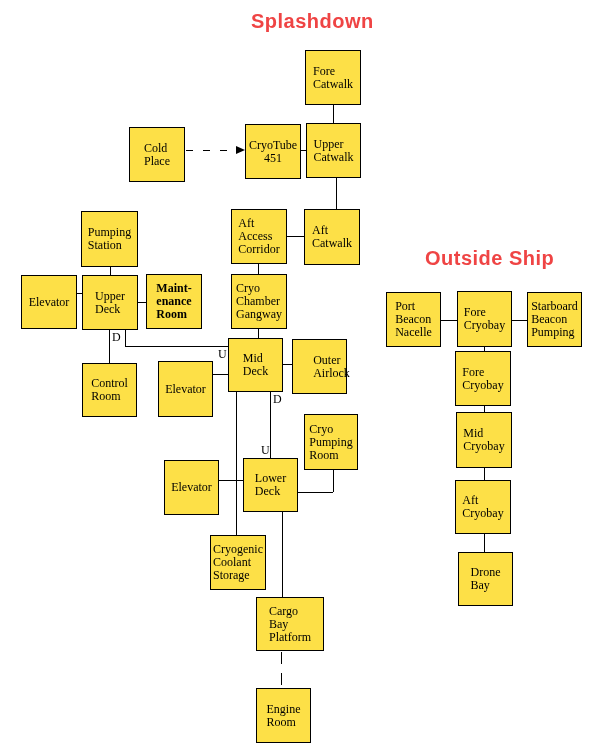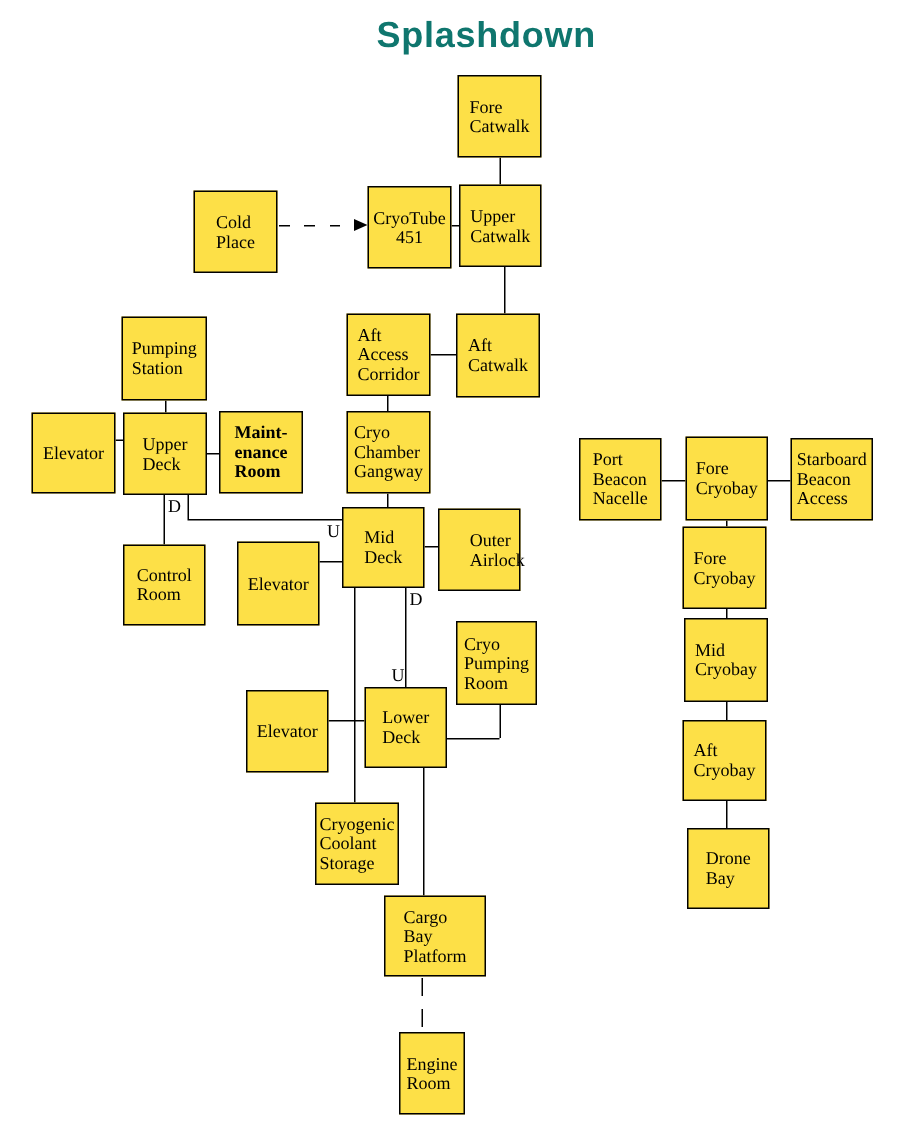--- a/index.html
+++ b/index.html
@@ -13,23 +13,23 @@
     height: 756px;
     background: #ffffff;
     font-family: "Liberation Serif", serif;
     color: #000000;
     overflow: hidden;
   }
   .heading {
     position: absolute;
     font-family: "Liberation Sans", sans-serif;
     font-weight: bold;
-    font-size: 24px;
+    font-size: 20px;
     letter-spacing: 0.5px;
-    color: #0f766e;
+    color: #ef4444;
     white-space: nowrap;
   }
   .node {
     position: absolute;
     box-sizing: border-box;
     border: 1px solid #000000;
     background: #fde047;
     display: flex;
     align-items: center;
     justify-content: center;
@@ -67,20 +67,21 @@
     line-height: 12px;
     background: #ffffff;
     white-space: nowrap;
   }
 </style>
 </head>
 <body>
 
 <div id="canvas">
   <div class="heading" style="left:251px; top:10px;">Splashdown</div>
+  <div class="heading" style="left:425px; top:247px;">Outside Ship</div>
   <div id="layer">
       <div class="edge" style="left: 333px; top: 105px; width: 1px; height: 18px;"></div>
       <div class="edge" style="left: 301px; top: 150px; width: 5px; height: 1px;"></div>
       <div class="edge" style="left: 336px; top: 178px; width: 1px; height: 31px;"></div>
       <div class="edge" style="left: 287px; top: 236px; width: 17px; height: 1px;"></div>
       <div class="edge" style="left: 258px; top: 264px; width: 1px; height: 10px;"></div>
       <div class="edge" style="left: 258px; top: 329px; width: 1px; height: 9px;"></div>
       <div class="edge" style="left: 110px; top: 267px; width: 1px; height: 8px;"></div>
       <div class="edge" style="left: 77px; top: 293px; width: 5px; height: 1px;"></div>
       <div class="edge" style="left: 138px; top: 302px; width: 8px; height: 1px;"></div>
@@ -180,37 +181,37 @@
       <div class="node" style="left: 210px; top: 535px; width: 56px; height: 55px;">
         <div class="lbl">Cryogenic
 Coolant
 Storage</div>
       </div>
       <div class="node" style="left: 256px; top: 597px; width: 68px; height: 54px;">
         <div class="lbl">Cargo
 Bay
 Platform</div>
       </div>
-      <div class="node" style="left: 266px; top: 688px; width: 44px; height: 55px;">
+      <div class="node" style="left: 256px; top: 688px; width: 55px; height: 55px;">
         <div class="lbl">Engine
 Room</div>
       </div>
       <div class="node" style="left: 386px; top: 292px; width: 55px; height: 55px;">
         <div class="lbl">Port
 Beacon
 Nacelle</div>
       </div>
       <div class="node" style="left: 457px; top: 291px; width: 55px; height: 56px;">
         <div class="lbl">Fore
 Cryobay</div>
       </div>
       <div class="node" style="left: 527px; top: 292px; width: 55px; height: 55px;">
         <div class="lbl">Starboard
 Beacon
-Access</div>
+Pumping</div>
       </div>
       <div class="node" style="left: 455px; top: 351px; width: 56px; height: 55px;">
         <div class="lbl">Fore
 Cryobay</div>
       </div>
       <div class="node" style="left: 456px; top: 412px; width: 56px; height: 56px;">
         <div class="lbl">Mid
 Cryobay</div>
       </div>
       <div class="node" style="left: 455px; top: 480px; width: 56px; height: 54px;">

